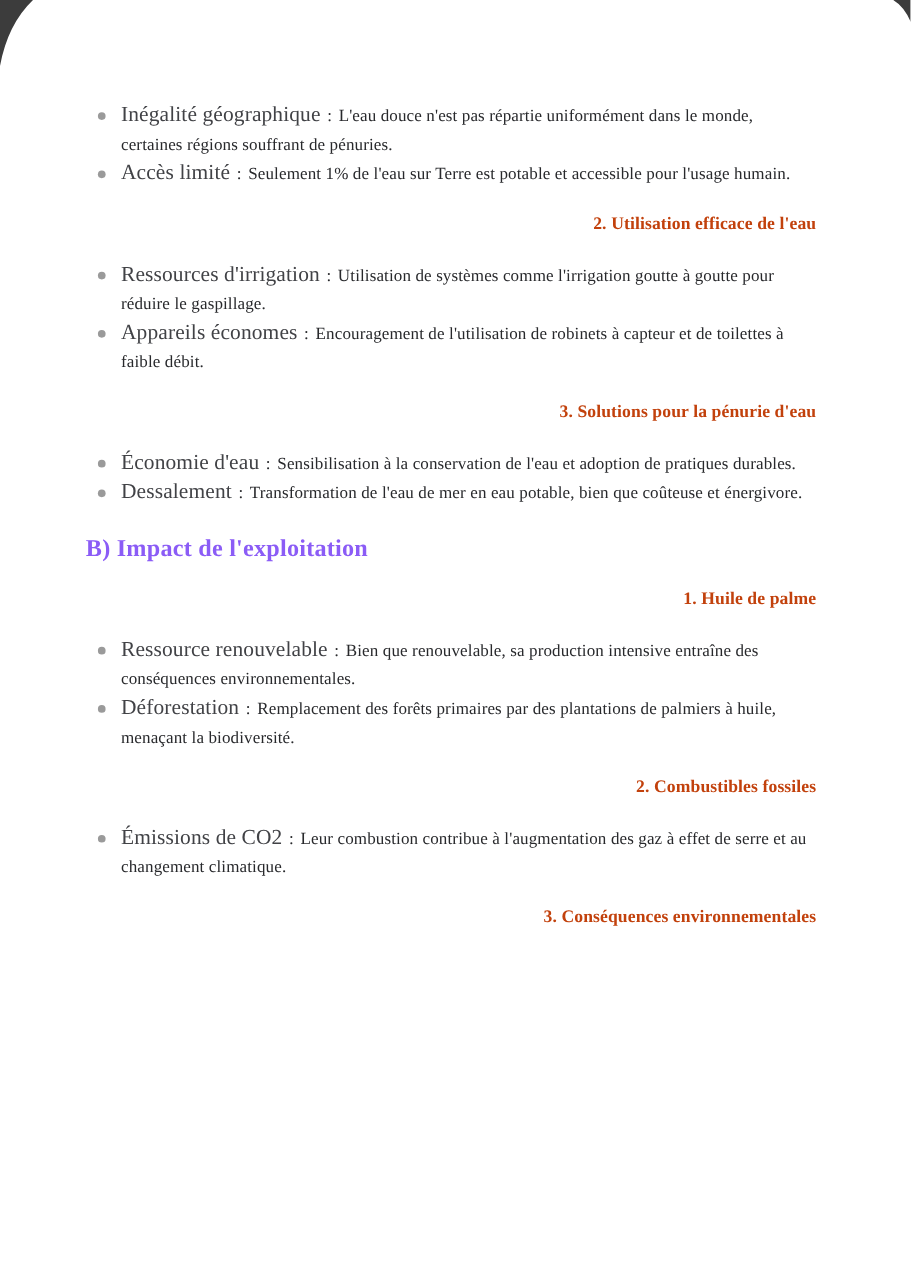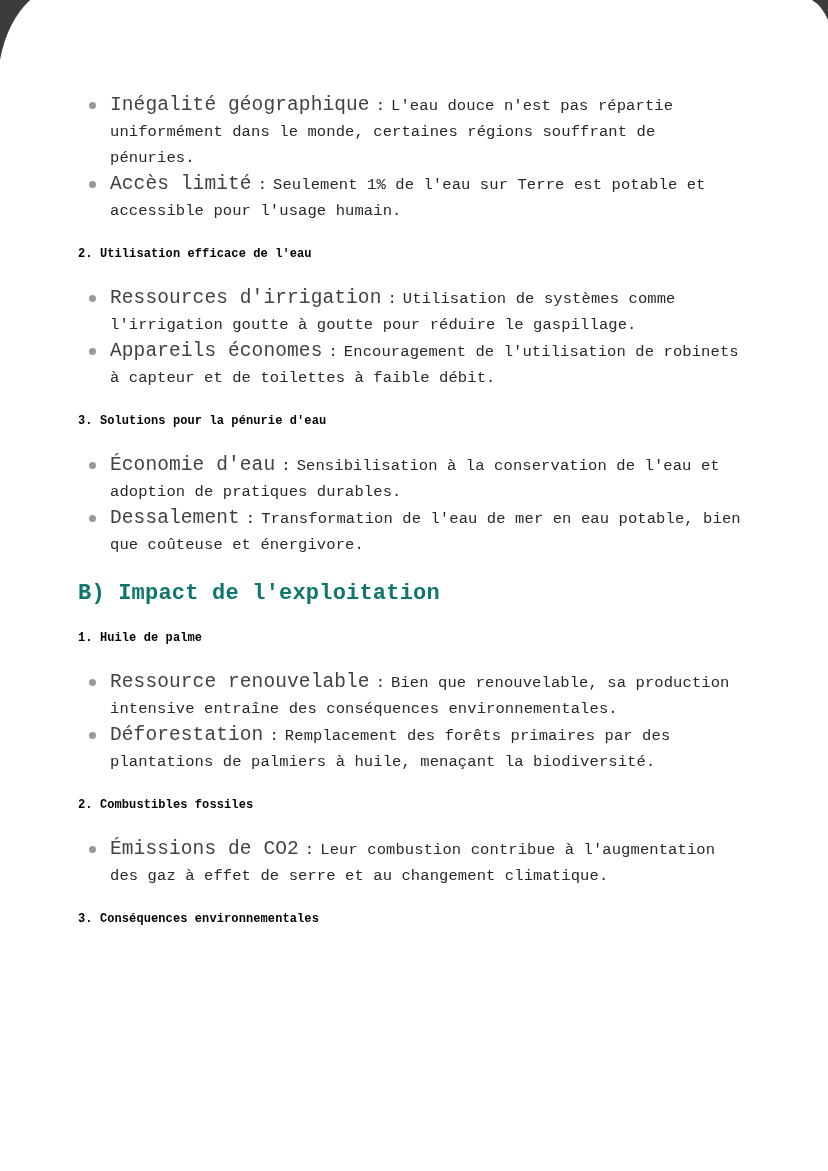--- a/index.html
+++ b/index.html
@@ -2,21 +2,21 @@
 <html><head>
 <meta charset="utf-8">
 <style>
   html, body { margin: 0; padding: 0; background: #ffffff; }
   .page {
     position: relative;
     width: 828px;
     height: 1171px;
     background: #ffffff;
     overflow: hidden;
-    font-family: Liberation Mono, monospace;
+    font-family: Liberation Serif, serif;
   }
   .corner { position: absolute; display: block; }
   .corner.tl { top: 0; left: 0; }
   .corner.tr { top: 0; right: 0; }
   .content {
     position: absolute;
     left: 78px;
     top: 92px;
     width: 664px;
   }
@@ -47,30 +47,31 @@
     color: #414246;
   }
   .sep {
     font-size: 15.5px;
     color: #28292c;
     margin: 0 6px 0 6px;
   }
   .desc { font-size: 15.5px; color: #28292c; }
   h3.subheading {
     margin: 0 0 24px 0;
-    font-size: 12px;
+    font-size: 16px;
     font-weight: bold;
-    color: #000000;
+    color: #c2410c;
     letter-spacing: 0.1px;
+    text-align: right;
   }
   h2.heading {
     margin: 2px 0 25px 0;
     font-size: 22px;
     font-weight: bold;
-    color: #0f766e;
+    color: #8b5cf6;
     letter-spacing: 0.2px;
   }
 </style>
 </head>
 <body>
 
 <div class="page">
 
   <svg class="corner tl" width="30" height="60" viewBox="0 0 30 60" aria-hidden="true">
     <path d="M0,0 L30,0 Q7,22 0,60 Z" fill="#3c3c3c"></path>

